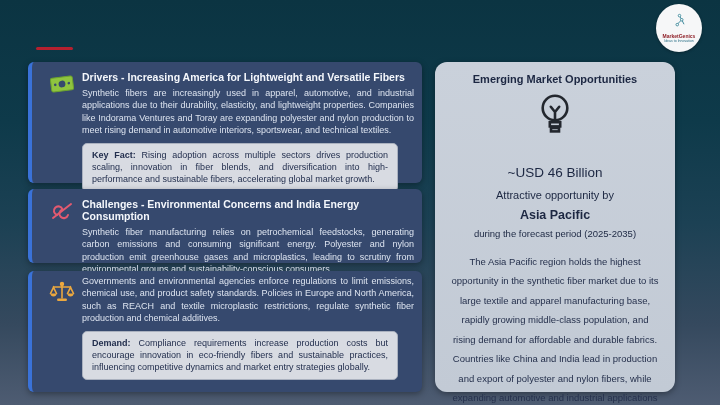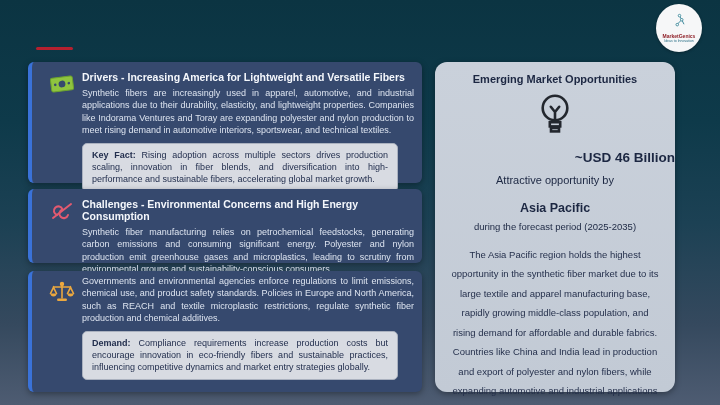--- a/index.html
+++ b/index.html
@@ -54,23 +54,23 @@
   .callout b { font-weight:bold; }
   
   .opp-panel {
     position:absolute; left:435px; top:62px; width:240px; height:330px;
     background:linear-gradient(180deg,#cad1db 0%, #c2cad5 100%);
     border-radius:12px; text-align:center; color:#1c2742;
     box-shadow:0 2px 6px rgba(0,0,0,0.35);
   }
   .opp-title { padding-top:11px; font-size:11px; font-weight:bold; }
   .opp-bulb { margin-top:7px; }
-  .opp-value { margin-top:8px; font-size:13.5px; font-weight:bold;text-align:right; }
+  .opp-value { margin-top:23px; font-size:13.5px; font-weight:normal; }
   .opp-line1 { margin-top:9px; font-size:11px; }
-  .opp-region { margin-top:15px; font-size:12.5px; font-weight:bold; }
+  .opp-region { margin-top:7px; font-size:12.5px; font-weight:bold; }
   .opp-line2 { margin-top:6px; font-size:9.5px; }
   .opp-desc {
     margin:13px 15px 0 15px;
     font-size:9.5px; line-height:2.05; color:#25304c;
   }
 </style>
 </head>
 <body>
 
 <div class="slide">
@@ -115,21 +115,21 @@
   <div class="panel" style="top:189px; height:74px;">
     <span class="panel-icon">
       <svg width="28" height="24" viewBox="0 0 28 24">
         <g stroke="#e25a70" stroke-width="2" fill="none" stroke-linecap="round">
           <path d="M9 16 a4.4 4.4 0 1 1 5.5 -5.5"></path>
           <path d="M14.5 10.5 a4.4 4.4 0 1 0 5.5 5.5"></path>
           <path d="M5 19 L23 5"></path>
         </g>
       </svg>
     </span>
-    <div class="panel-heading">Challenges - Environmental Concerns and High Energy Consumption</div>
+    <div class="panel-heading">Challenges - Environmental Concerns and India Energy Consumption</div>
     <div class="panel-body">Synthetic fiber manufacturing relies on petrochemical feedstocks, generating carbon emissions and consuming significant energy. Polyester and nylon production emit greenhouse gases and microplastics, leading to scrutiny from environmental groups and sustainability-conscious consumers..</div>
   </div>
 
   <div class="panel" style="top:271px; height:121px;">
     <span class="panel-icon">
       <svg width="28" height="24" viewBox="0 0 28 24">
         <g stroke="#eca83f" fill="none" stroke-width="1.6" stroke-linecap="round">
           <circle cx="14" cy="3" r="1.4" fill="#eca83f"></circle>
           <line x1="14" y1="4.5" x2="14" y2="17"></line>
           <line x1="5.5" y1="6" x2="22.5" y2="6"></line>

